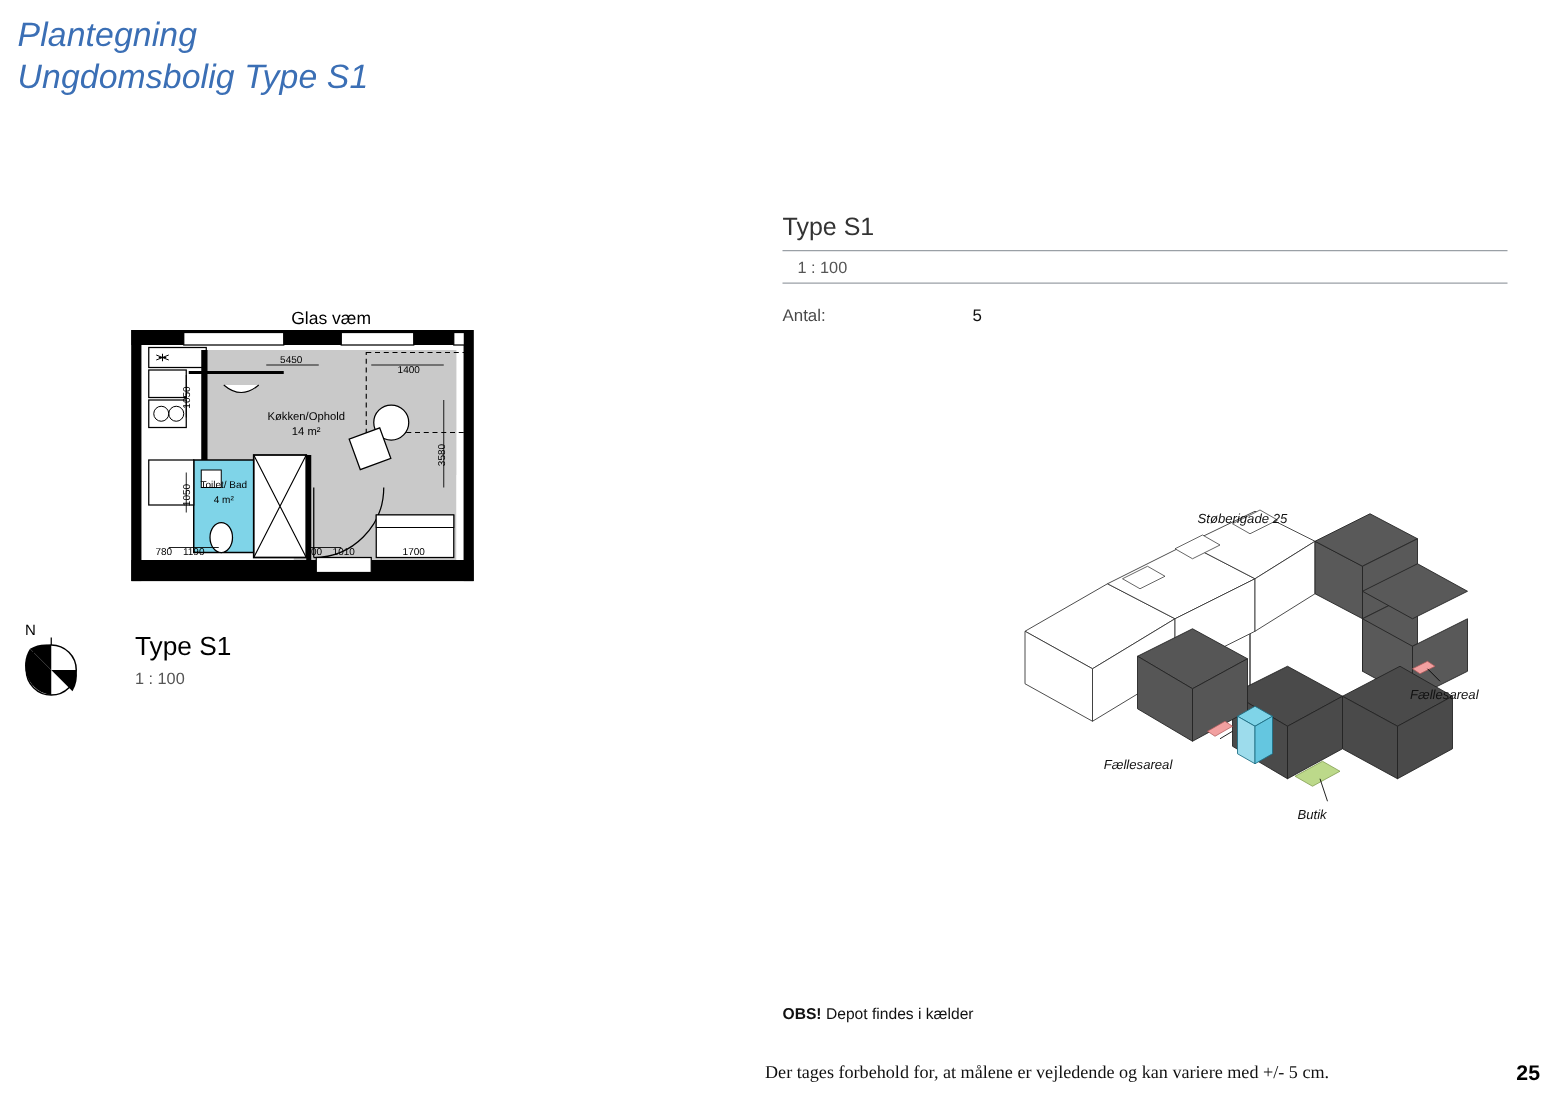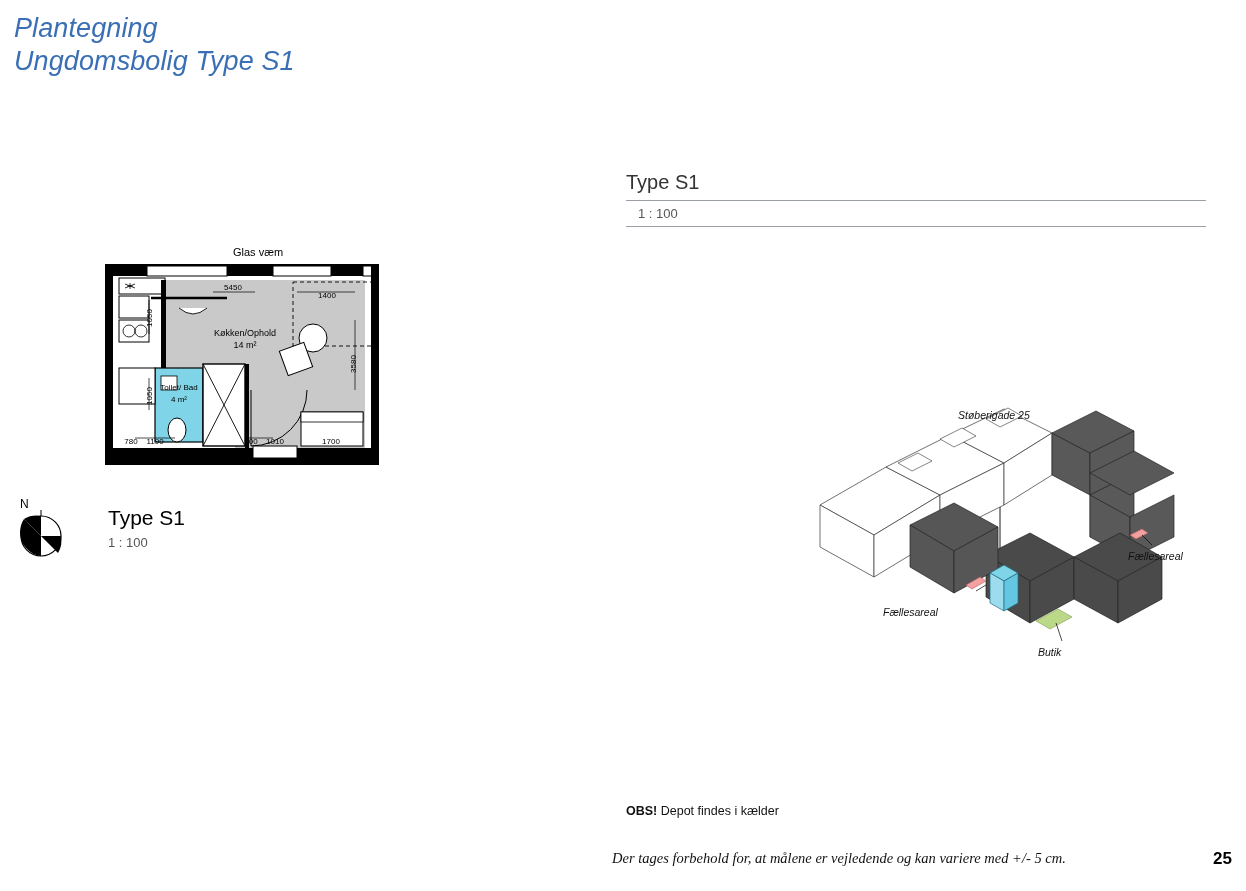--- a/index.html
+++ b/index.html
@@ -157,21 +157,20 @@
     font-size: 12.5px;
     color: #111;
   }
   .obs b { font-weight: bold; text-align: center; }
 
   .disclaimer {
     position: absolute;
     left: 612px;
     top: 850px;
     font-family: "Liberation Serif", serif;
-    font-style: italic;
     font-size: 14.5px;
     color: #111;
   }
   .page-number {
     position: absolute;
     right: 14px;
     top: 849px;
     font-size: 17px;
     font-weight: bold;
     color: #000000;
@@ -268,21 +267,21 @@
       <text class="pt" x="146" y="184" font-size="8" text-anchor="middle">900</text>
       <text class="pt" x="170" y="184" font-size="8" text-anchor="middle">1010</text>
       <text class="pt" x="226" y="184" font-size="8" text-anchor="middle">1700</text>
 
       <text class="pt" x="140" y="76" font-size="9" text-anchor="middle">Køkken/Ophold</text>
       <text class="pt" x="140" y="88" font-size="9" text-anchor="middle">14 m²</text>
       <text class="pt" x="74" y="130" font-size="8" text-anchor="middle">Toilet/ Bad</text>
       <text class="pt" x="74" y="142" font-size="8" text-anchor="middle">4 m²</text>
     </svg>
 
-    <div style="position:absolute; left:128px; top:-14px; font-size:11px;">Glas væm</div>
+    <div style="position:absolute; left:128px; top:-14px; font-size:14px;">Glas væm</div>
   </div>
 
   <div class="compass">
     <div class="n-label">N</div>
     <svg width="54" height="62" viewBox="0 0 54 62">
       <circle cx="27" cy="39" r="20" fill="#ffffff" stroke="#000" stroke-width="1.2"></circle>
       <path d="M27 39 L10 22 A24 24 0 0 0 27 59 Z" fill="#000000"></path>
       <path d="M27 39 L10 22 A24 24 0 0 1 27 19 Z" fill="#000000"></path>
       <path d="M27 39 L44 56 A24 24 0 0 0 47 39 Z" fill="#000000"></path>
       <line x1="27" y1="13" x2="27" y2="19" stroke="#000" stroke-width="1"></line>
@@ -295,20 +294,24 @@
   </div>
 
   <div class="info">
     <div class="type-title">Type S1</div>
     <div class="rule-top"></div>
     <div class="scale-row">1 : 100</div>
     <div class="rule-mid"></div>
 
     <table class="spec-table">
       <tbody>
+      <tr>
+        <td class="label">Antal:</td>
+        <td class="value">5</td>
+      </tr>
     </tbody>
       </table>
   </div>
 
   <div class="axo">
     <svg width="420" height="290" viewBox="0 0 420 290">
 
       <line x1="210" y1="18" x2="210" y2="200" stroke="#000" stroke-width="0.9"></line>
 
       <g stroke="#333" stroke-width="0.7" fill="#ffffff">

